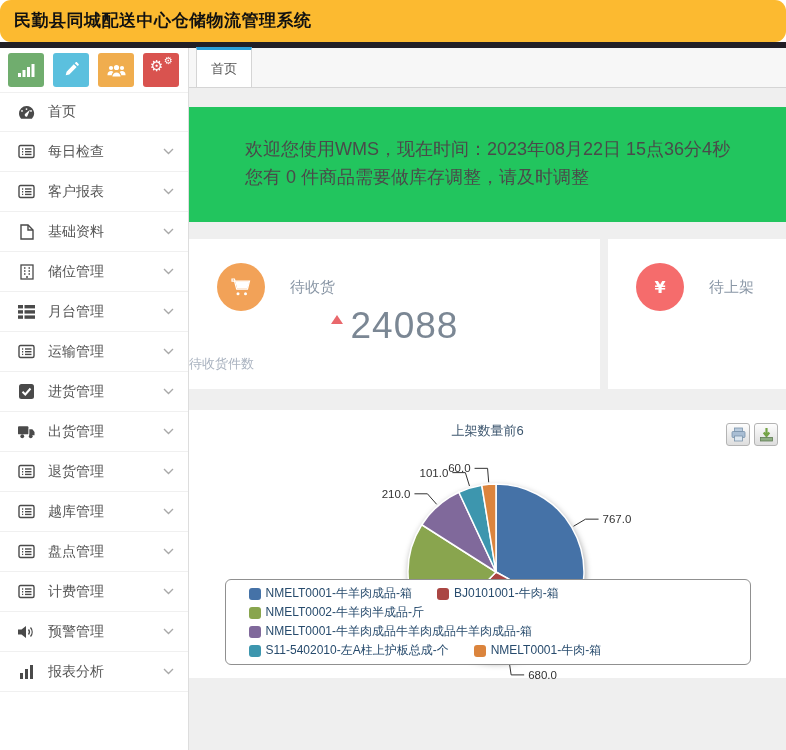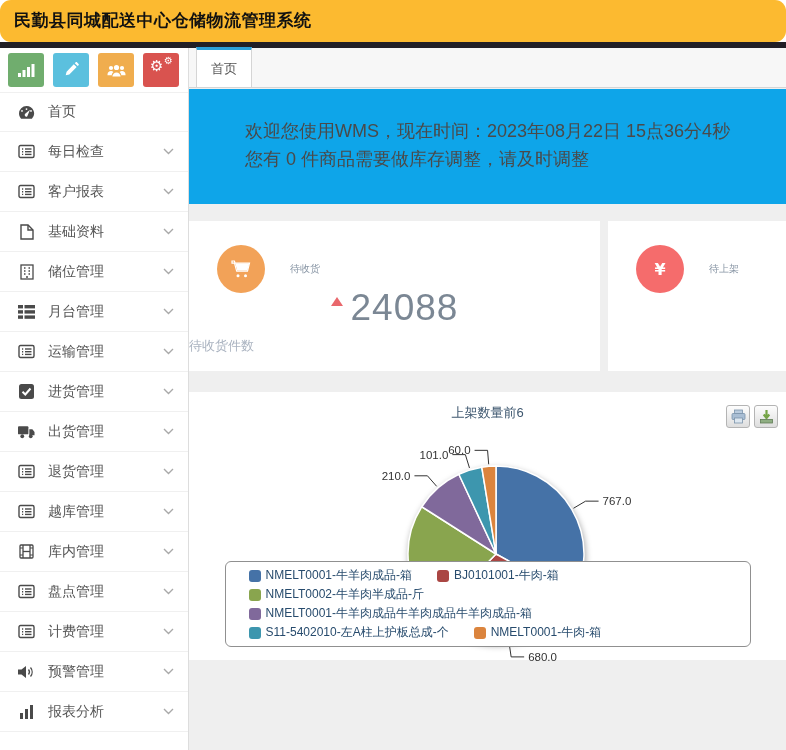--- a/index.html
+++ b/index.html
@@ -39,33 +39,33 @@
   
   .main { flex:1; display:flex; flex-direction:column; min-width:0; background:#efefef; }
   .tabbar { height:40px; background:#f7f7f7; border-bottom:1px solid #d5d5d5; display:flex;
             align-items:flex-end; padding-left:7px; flex:0 0 auto; }
   .tab { height:40px; min-width:48px; padding:0 14px; background:#fff; border:1px solid #d5d5d5;
          border-bottom:none; border-top:3px solid #2a9fd8; display:flex; align-items:center;
          justify-content:center; font-size:13px; color:#555; cursor:pointer; }
 
   .content { flex:1; background:#efefef; overflow:hidden; }
 
-  .welcome { margin-top:1px; height:115px; background:#0ea5e9; padding:28px 20px 0 56px; }
+  .welcome { margin-top:19px; height:115px; background:#22c55e; padding:28px 20px 0 56px; }
   .welcome p { font-size:18px; color:#4a4a4a; line-height:28px; }
 
   .cards { margin-top:17px; height:150px; display:flex; }
   .card { background:#fff; position:relative; }
   .card-receive { flex:0 0 411px; }
   .card-gap { flex:0 0 8px; background:#efefef; }
   .card-shelve { flex:1; }
   .card-head { display:flex; align-items:center; padding:24px 0 0 28px; }
   .card-circle { width:48px; height:48px; border-radius:50%; color:#fff; display:flex;
                  align-items:center; justify-content:center; }
   .card-circle .yen { font-size:16px; font-weight:bold; font-family:"DejaVu Sans",sans-serif; }
-  .card-title { font-size:10px; color:#8a97a6; margin-left:25px; }
+  .card-title { font-size:15px; color:#8a97a6; margin-left:25px; }
   .card-stat { position:absolute; left:0; right:0; top:66px; text-align:center; }
   .caret-up { display:inline-block; width:0; height:0; border-left:6px solid transparent;
               border-right:6px solid transparent; border-bottom:9px solid #e9686c;
               vertical-align:14px; margin-right:8px; }
   .stat-number { font-size:37px; font-weight:300; color:#7b8794; letter-spacing:1px; }
   .card-sub { position:absolute; left:0; right:0; top:116px; text-align:left; font-size:13px;
               color:#aab3c0; }
 
   .chartpanel { margin-top:21px; height:268px; background:#fff; position:relative; }
   .chart-title { position:absolute; top:12px; left:0; right:0; text-align:center; font-size:13px;
@@ -304,42 +304,20 @@
                 <rect x="1" y="1.5" width="15" height="12" rx="1.5"></rect>
                 <line x1="4" y1="5" x2="5.2" y2="5"></line>
                 <line x1="7" y1="5" x2="13.5" y2="5"></line>
                 <line x1="4" y1="7.7" x2="5.2" y2="7.7"></line>
                 <line x1="7" y1="7.7" x2="13.5" y2="7.7"></line>
                 <line x1="4" y1="10.4" x2="5.2" y2="10.4"></line>
                 <line x1="7" y1="10.4" x2="13.5" y2="10.4"></line>
               </svg>
             </span>
             <span class="snav-label">越库管理</span>
-            <span class="snav-chevron">
-              <svg width="11" height="7" viewBox="0 0 11 7" fill="none" stroke="currentColor" stroke-width="1.4">
-                <polyline points="1,1 5.5,5.5 10,1"></polyline>
-              </svg>
-            </span>
-          </div>
-          <div class="snav-item">
-            <span class="snav-ico">
-              <svg width="15" height="15" viewBox="0 0 15 15" fill="none" stroke="currentColor" stroke-width="1.3">
-                <rect x="1" y="1" width="13" height="13" rx="1"></rect>
-                <line x1="4" y1="1" x2="4" y2="14"></line>
-                <line x1="11" y1="1" x2="11" y2="14"></line>
-                <line x1="4" y1="7.5" x2="11" y2="7.5"></line>
-                <g stroke-width="1">
-                  <line x1="1" y1="4" x2="4" y2="4"></line>
-                  <line x1="1" y1="11" x2="4" y2="11"></line>
-                  <line x1="11" y1="4" x2="14" y2="4"></line>
-                  <line x1="11" y1="11" x2="14" y2="11"></line>
-                </g>
-              </svg>
-            </span>
-            <span class="snav-label">库内管理</span>
             <span class="snav-chevron">
               <svg width="11" height="7" viewBox="0 0 11 7" fill="none" stroke="currentColor" stroke-width="1.4">
                 <polyline points="1,1 5.5,5.5 10,1"></polyline>
               </svg>
             </span>
           </div>
           <div class="snav-item">
             <span class="snav-ico">
               <svg width="17" height="15" viewBox="0 0 17 15" fill="none" stroke="currentColor" stroke-width="1.4">
                 <rect x="1" y="1.5" width="15" height="12" rx="1.5"></rect>

